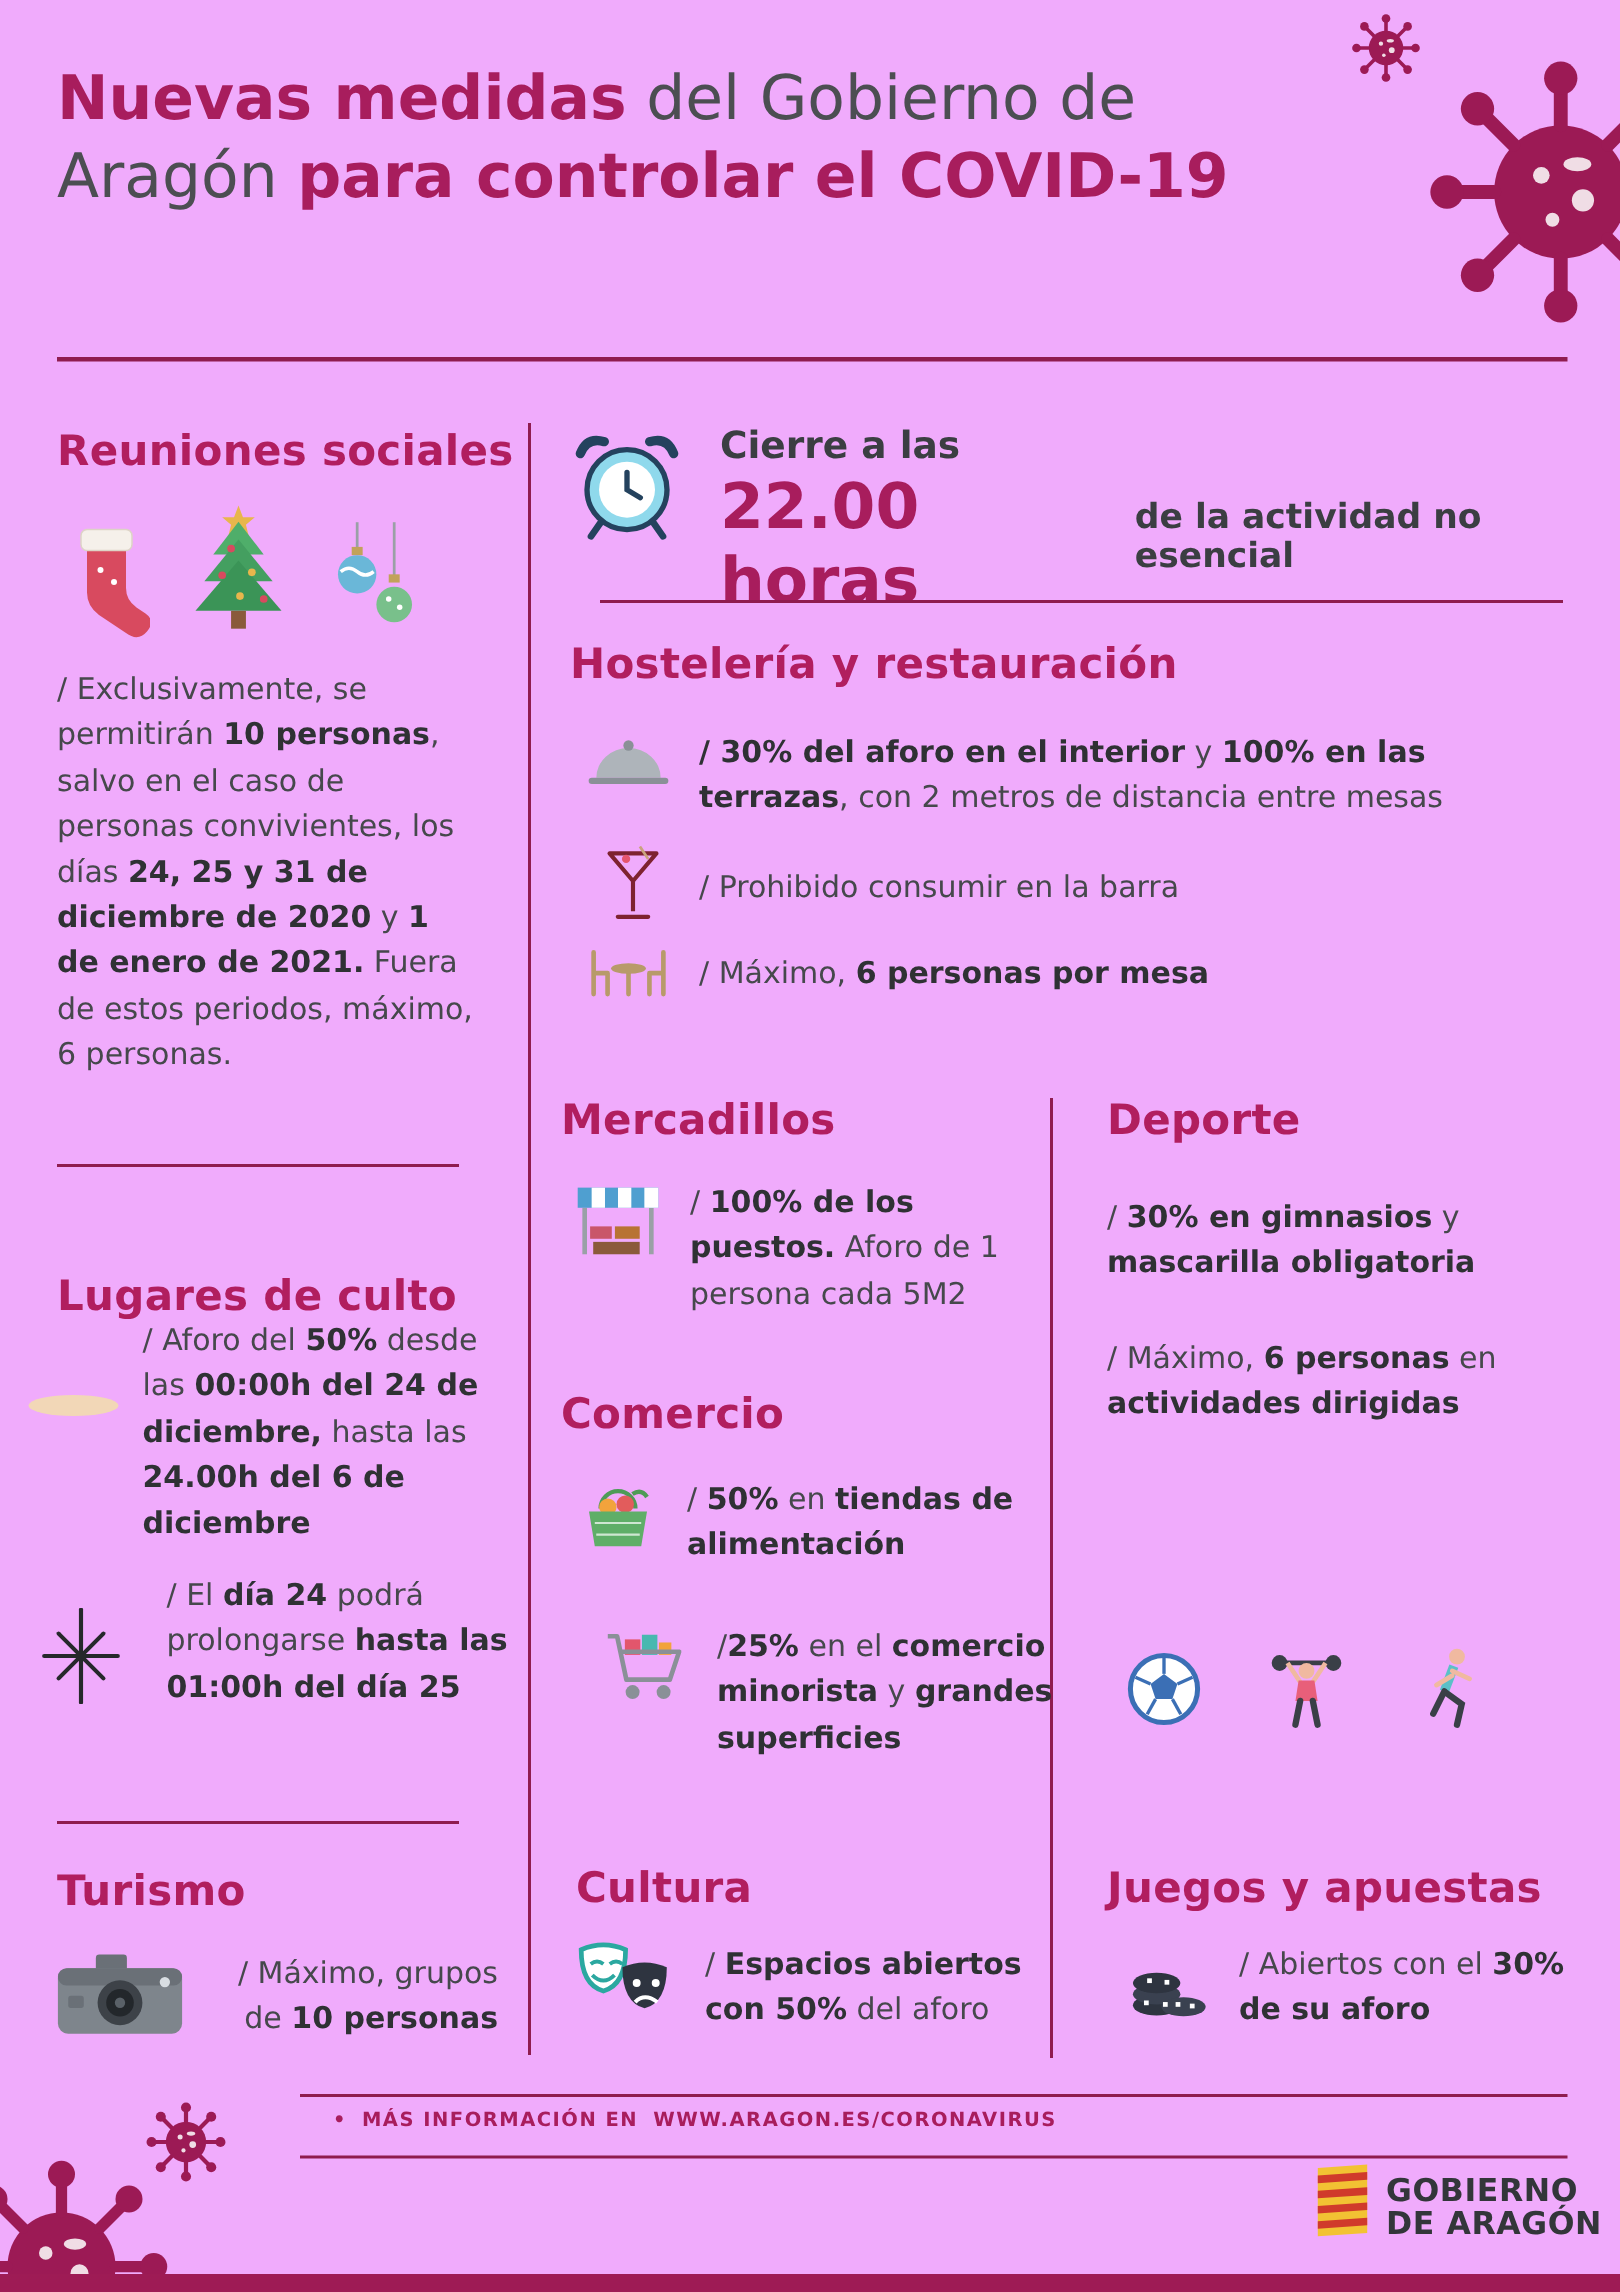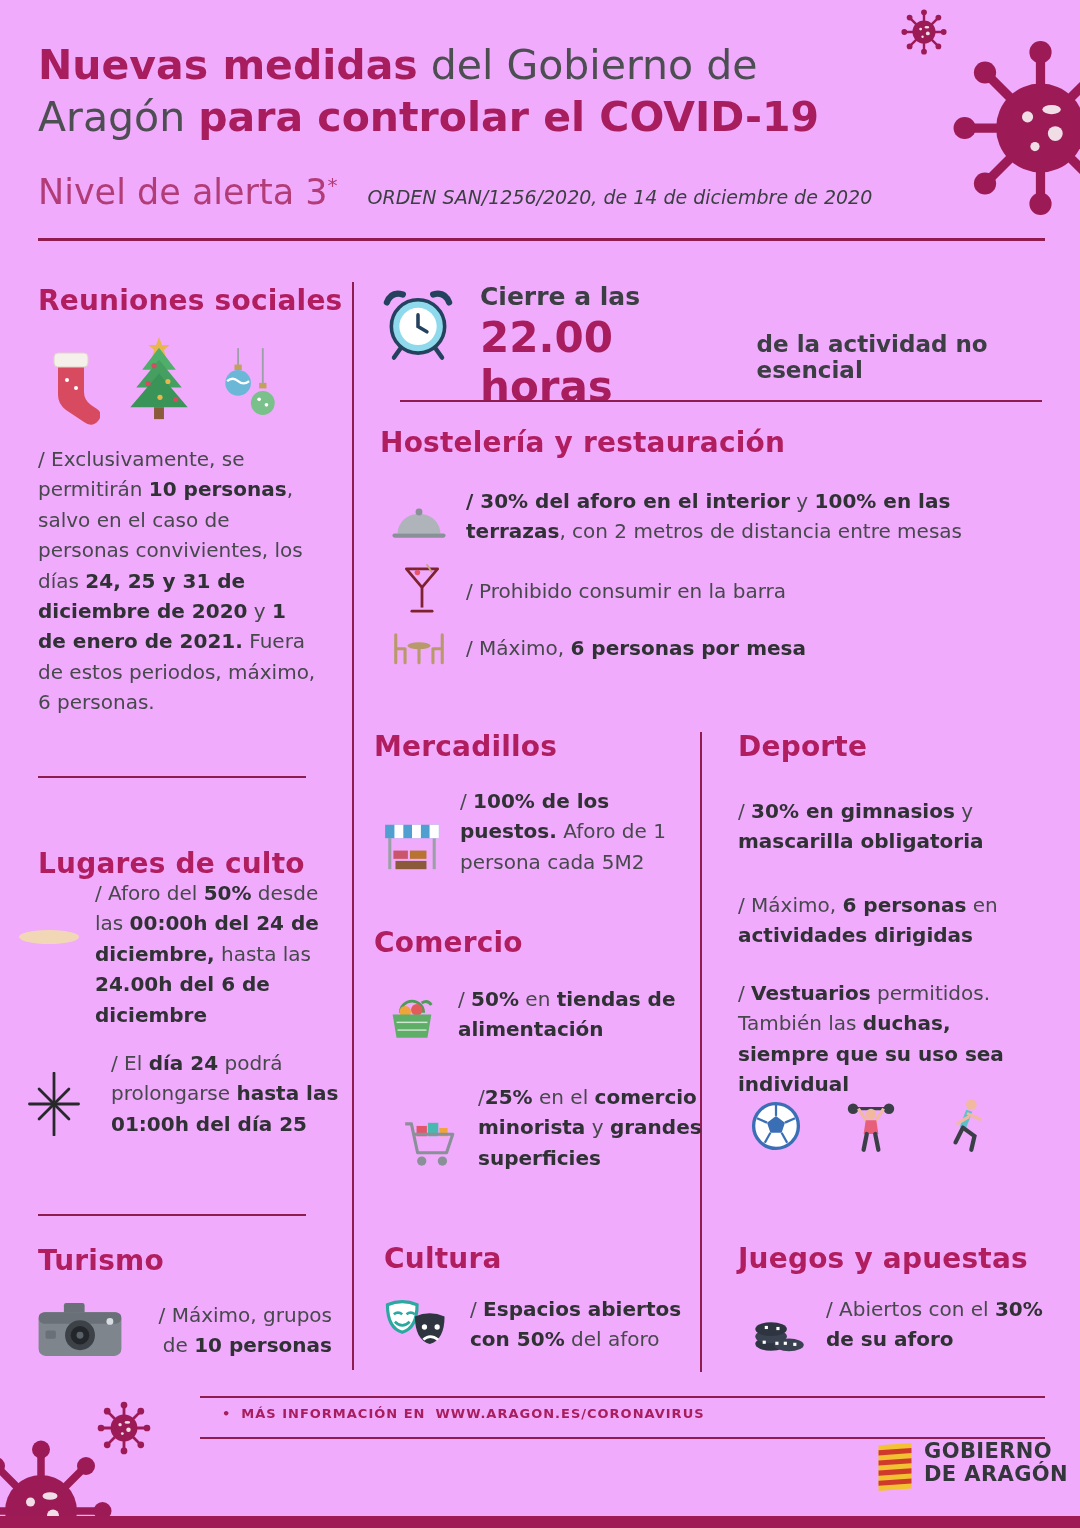--- a/index.html
+++ b/index.html
@@ -8,21 +8,21 @@
     overflow:hidden;
     font-family:"DejaVu Sans","Liberation Sans",sans-serif;
     color:#46484c;
   }
   .abs { position:absolute; }
   .h2 { font-weight:700; font-size:28px; color:#b11e5f; letter-spacing:.2px; }
   .body { font-size:20px; line-height:1.52; color:#46484c; }
   .body b { color:#2f3134; }
   .hline { background:#8f1c4f; height:2px; }
   .vline { background:#8f1c4f; width:2px; }
-  .row { display:flex; align-items:flex-end; gap:16px; }
+  .row { display:flex; align-items:flex-start; gap:16px; }
   .row.center { align-items:center; }
   .iconbox { flex:0 0 auto; display:flex; justify-content:center; }
 
   .title { font-size:41px; line-height:1.26; font-weight:400; color:#4c4e52; margin:0; }
   .title .acc { color:#a81d5d; font-weight:700; }
 
   .alert-row { display:flex; align-items:baseline; }
   .alert { font-size:35px; color:#b23c77; }
   .alert-sup { font-size:20px; color:#b23c77; position:relative; top:-12px; }
   .order { font-style:italic; font-size:19px; color:#3b3e42; margin-left:30px; }
@@ -31,21 +31,21 @@
   .cierre-line2 { display:flex; align-items:baseline; margin-top:2px; }
   .cierre-time { font-size:42px; font-weight:700; color:#a81d5d; }
   .cierre-tail { font-size:23px; font-weight:700; color:#3b3e42; margin-left:14px; }
 
   .icons-row { display:flex; align-items:flex-end; gap:22px; }
 
   .footer-info { display:flex; align-items:center; gap:10px;
     font-size:13px; letter-spacing:1px; color:#a81d5d; font-weight:600; }
   .footer-info b { font-weight:800; }
 
-  .logo { display:flex; align-items:flex-start; gap:10px; }
+  .logo { display:flex; align-items:flex-end; gap:10px; }
   .logo-text { font-size:21px; font-weight:800; color:#33363a; line-height:1.08; letter-spacing:.4px; }
 
   .virus { color:#9c1a55; }
   .bottom-bar { background:#9e1b55; }
 </style>
 </head>
 <body>
 
 <div class="page">
 
@@ -78,25 +78,20 @@
             <circle cx="58" cy="53" r="4"></circle>
           <circle cx="47" cy="60" r="2.5"></circle>
             <ellipse cx="56" cy="40" rx="5" ry="2.5"></ellipse>
         </g>
       </symbol>
     </defs>
   </svg>
 
   <h1 class="abs title" style="left:38px; top:40px;"><span class="acc">Nuevas medidas</span><span> del Gobierno de</span><br><span>Aragón </span><span class="acc">para controlar el COVID-19</span></h1>
 
-  <div class="abs alert-row" style="left:38px; top:172px;">
-    <span class="alert">Nivel de alerta 3</span>
-    <span class="alert-sup">*</span>
-    <span class="order">ORDEN SAN/1256/2020, de 14 de diciembre de 2020</span>
-  </div>
 
   <svg class="abs virus" style="left:900px; top:8px;" width="48" height="48">
       <use href="#virus"></use>
     </svg>
   <svg class="abs virus" style="left:948px; top:28px;" width="185" height="200">
       <use href="#virus"></use>
     </svg>
 
   <div class="abs hline" style="left:38px; top:238px; width:1007px; height:3px;"></div>
 
@@ -290,21 +285,20 @@
           <circle cx="55" cy="26" r="2.5" fill="#ffffff"></circle>
         <path d="M42 38 q6 -6 14 0" stroke="#ffffff" stroke-width="2.5" fill="none"></path>
       </svg>
     </span>
     <p class="body" style="width:228px; margin:0;"><span>/ </span><b>Espacios abiertos con 50%</b><span> del aforo</span></p>
   </div>
 
   <div class="abs h2" style="left:738px; top:730px;">Deporte</div>
   <p class="abs body" style="left:738px; top:796px; width:278px; margin:0;"><span>/ </span><b>30% en gimnasios</b><span> y </span><b>mascarilla obligatoria</b></p>
   <p class="abs body" style="left:738px; top:890px; width:288px; margin:0;"><span>/ Máximo, </span><b>6 personas</b><span> en </span><b>actividades dirigidas</b></p>
-  <p class="abs body" style="left:738px; top:978px; width:302px; margin:0;"><span>/ </span><b>Vestuarios</b><span> permitidos. También las </span><b>duchas, siempre que su uso sea individual</b></p>
 
   <div class="abs icons-row" style="left:748px; top:1096px; gap:38px;">
     <svg width="56" height="56" viewBox="0 0 50 50">
       <circle cx="25" cy="25" r="20" fill="#ffffff" stroke="#3b6fb5" stroke-width="3"></circle>
       <polygon points="25,16 33,22 30,31 20,31 17,22" fill="#3b6fb5"></polygon>
       <g stroke="#3b6fb5" stroke-width="2">
         <line x1="25" y1="16" x2="25" y2="6"></line>
           <line x1="33" y1="22" x2="42" y2="18"></line>
         <line x1="30" y1="31" x2="35" y2="40"></line>
           <line x1="20" y1="31" x2="15" y2="40"></line>

